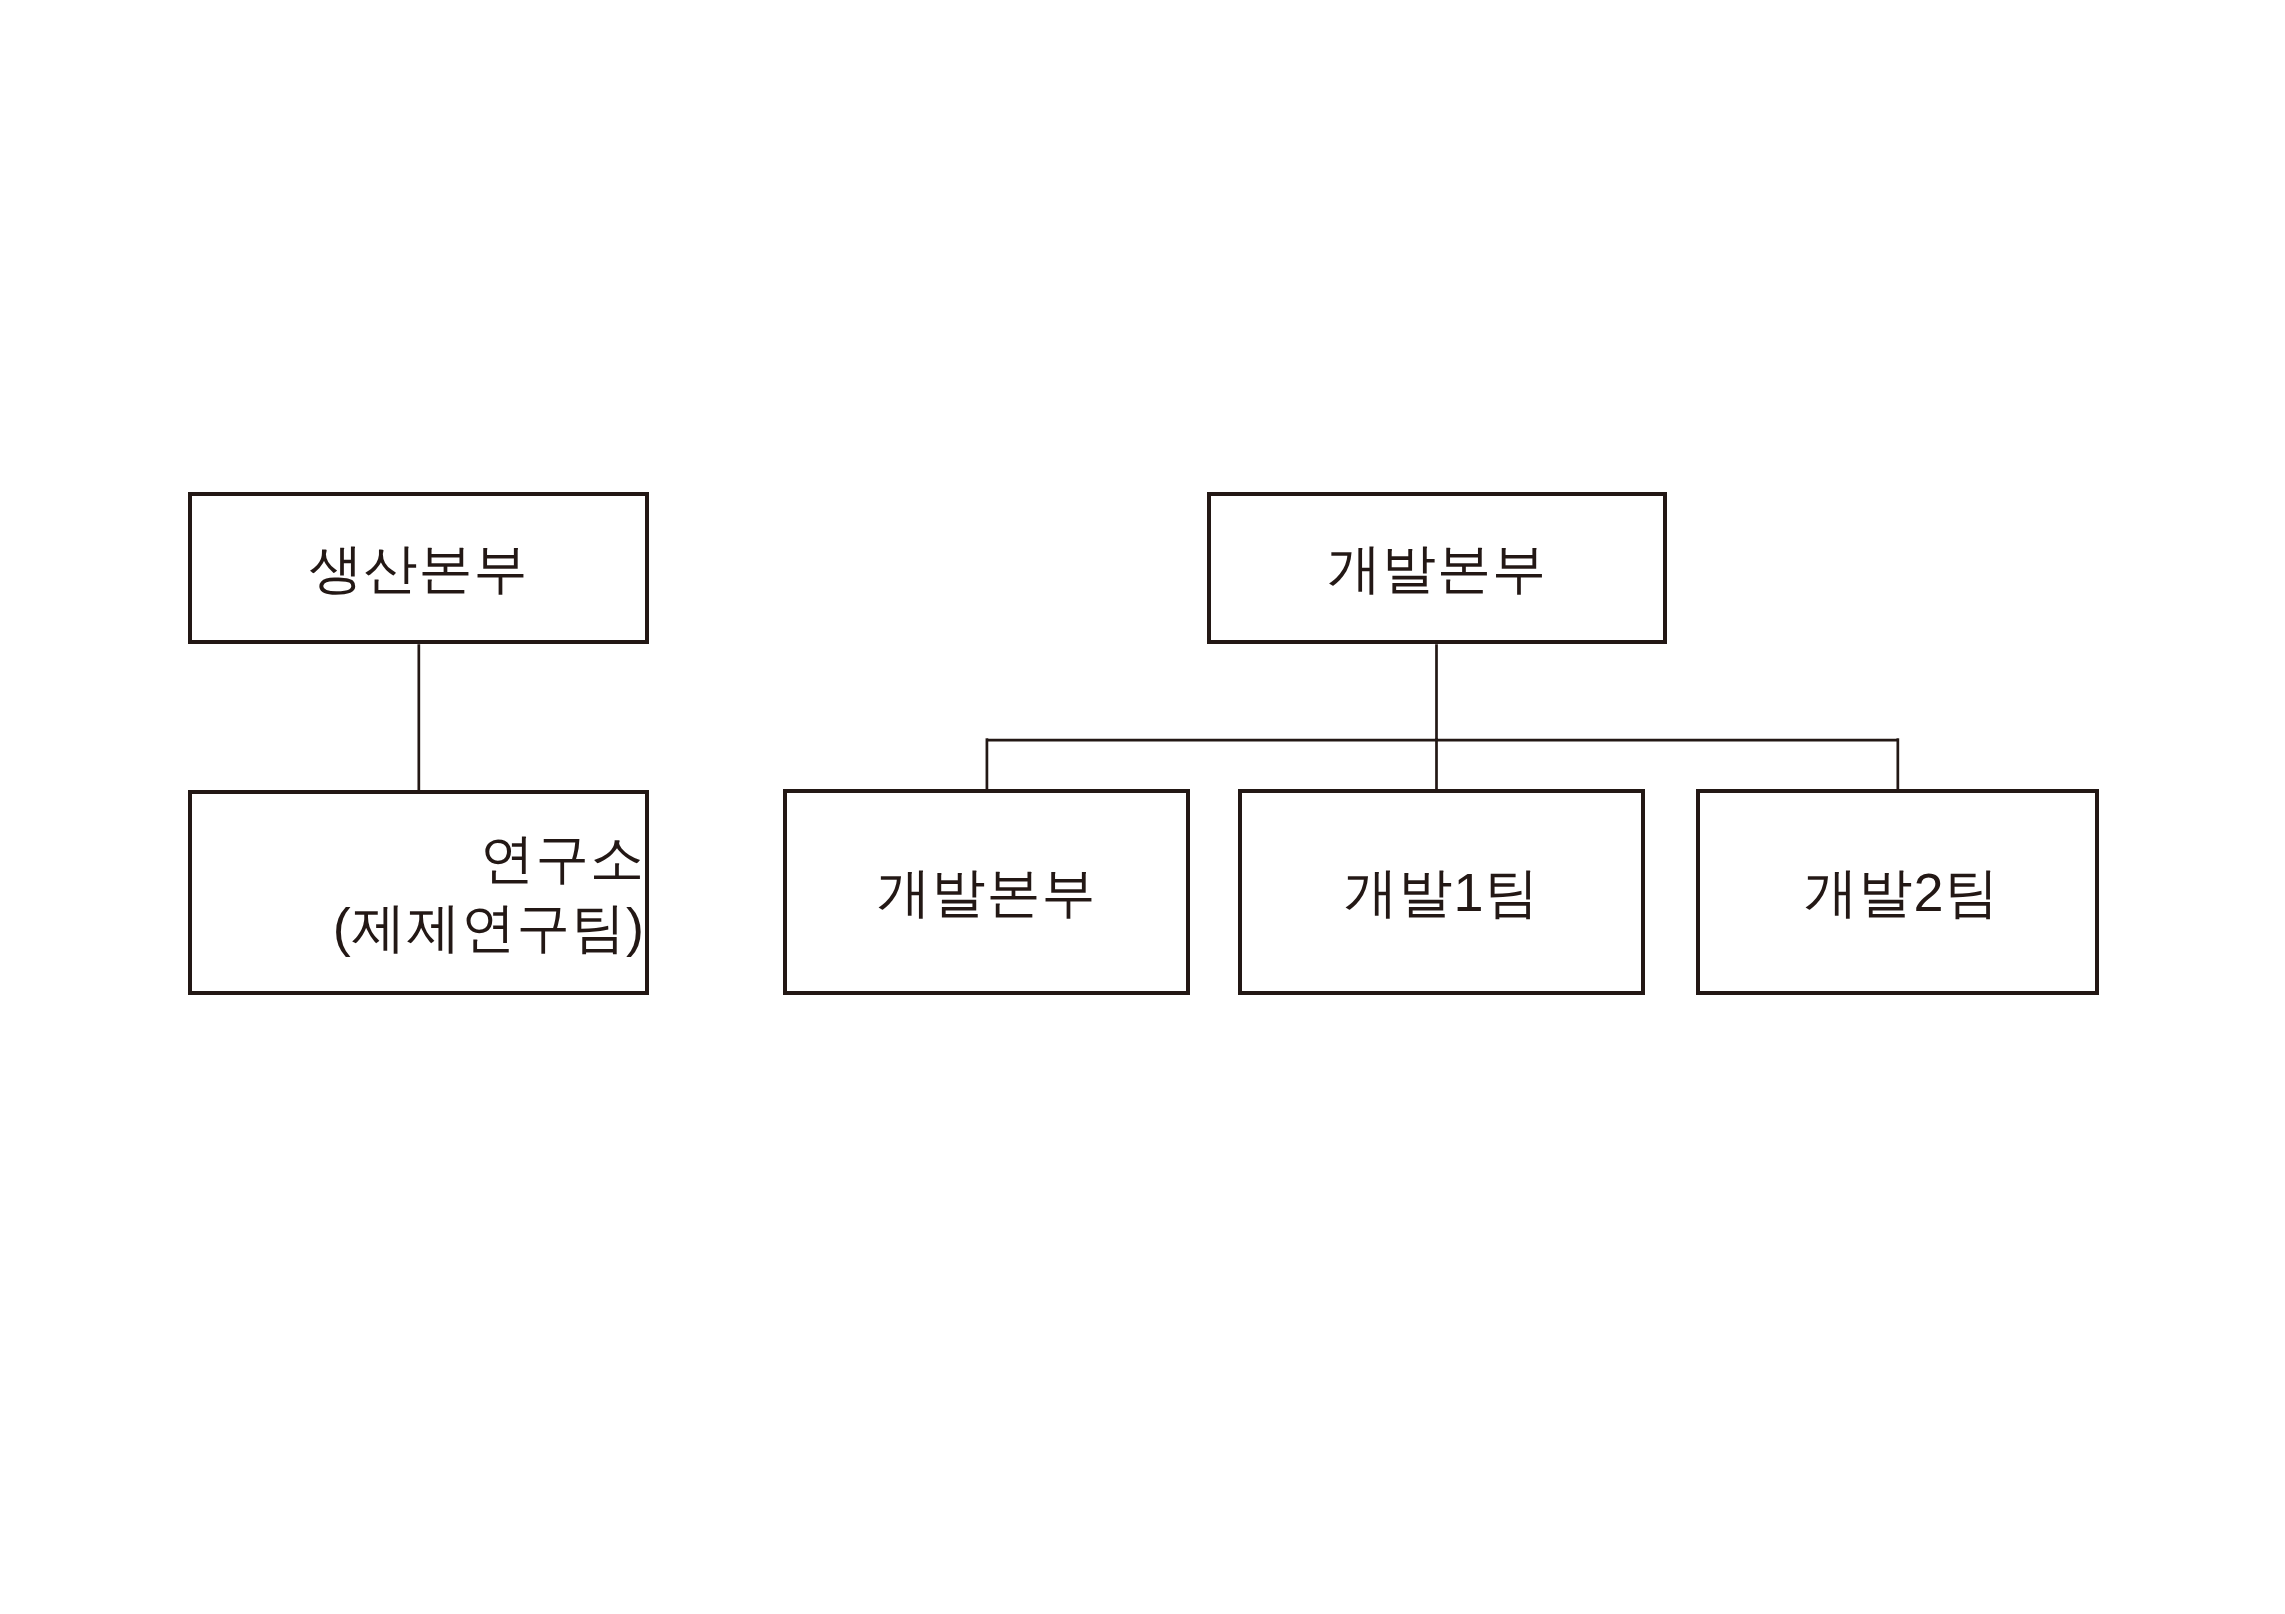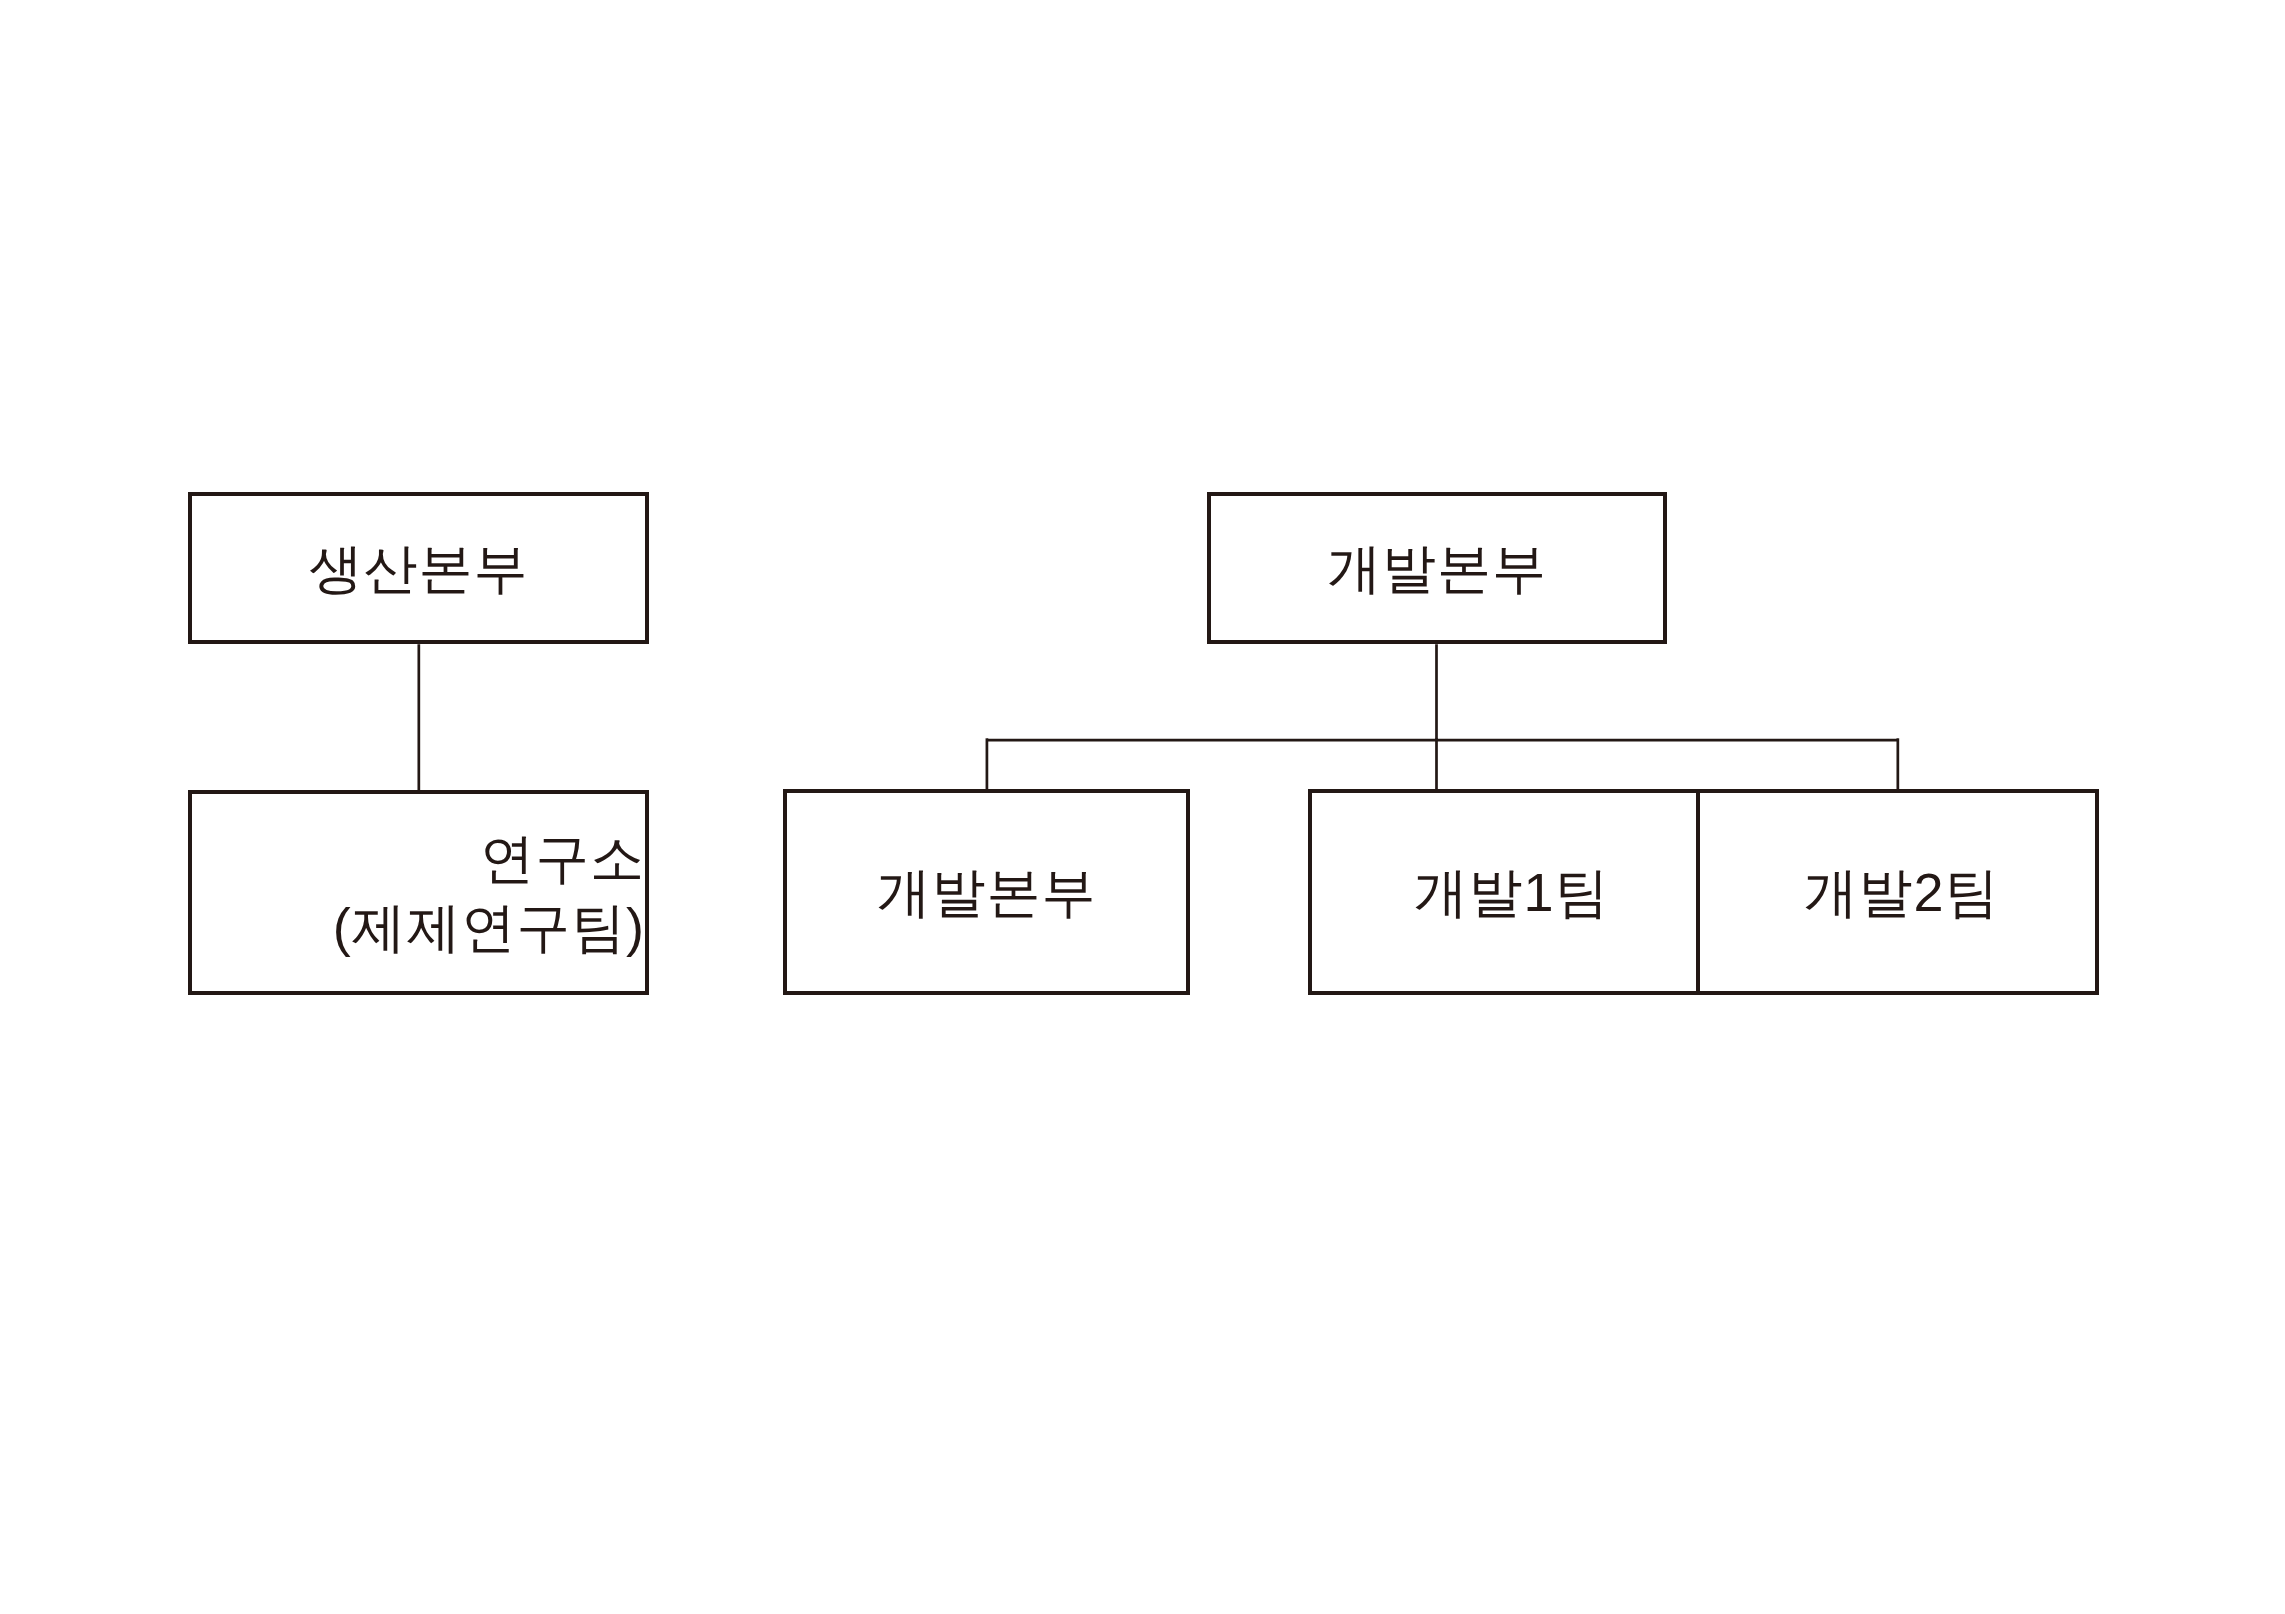--- a/index.html
+++ b/index.html
@@ -40,21 +40,21 @@
     font-size: 54px;
     letter-spacing: 0.9px;
     line-height: 1.27;
   }
   
   .box-production   { left: 188px;  top: 492px; width: 461px; height: 152px; }
   .box-development  { left: 1207px; top: 492px; width: 460px; height: 152px; }
   
   .box-research     { left: 188px;  top: 790px; width: 461px; height: 205px; align-items: flex-end; }
   .box-planning     { left: 783px;  top: 789px; width: 407px; height: 206px; }
-  .box-dev1         { left: 1308px; top: 789px; width: 407px; height: 206px; }
+  .box-dev1         { left: 1238px; top: 789px; width: 407px; height: 206px; }
   .box-dev2         { left: 1696px; top: 789px; width: 403px; height: 206px; padding-left: 8px; }
 </style>
 </head>
 <body>
 
 <div class="canvas">
 
   <svg class="connectors" viewBox="0 0 2526 1785" xmlns="http://www.w3.org/2000/svg">
 
     <line x1="463" y1="712" x2="463" y2="875"></line>

